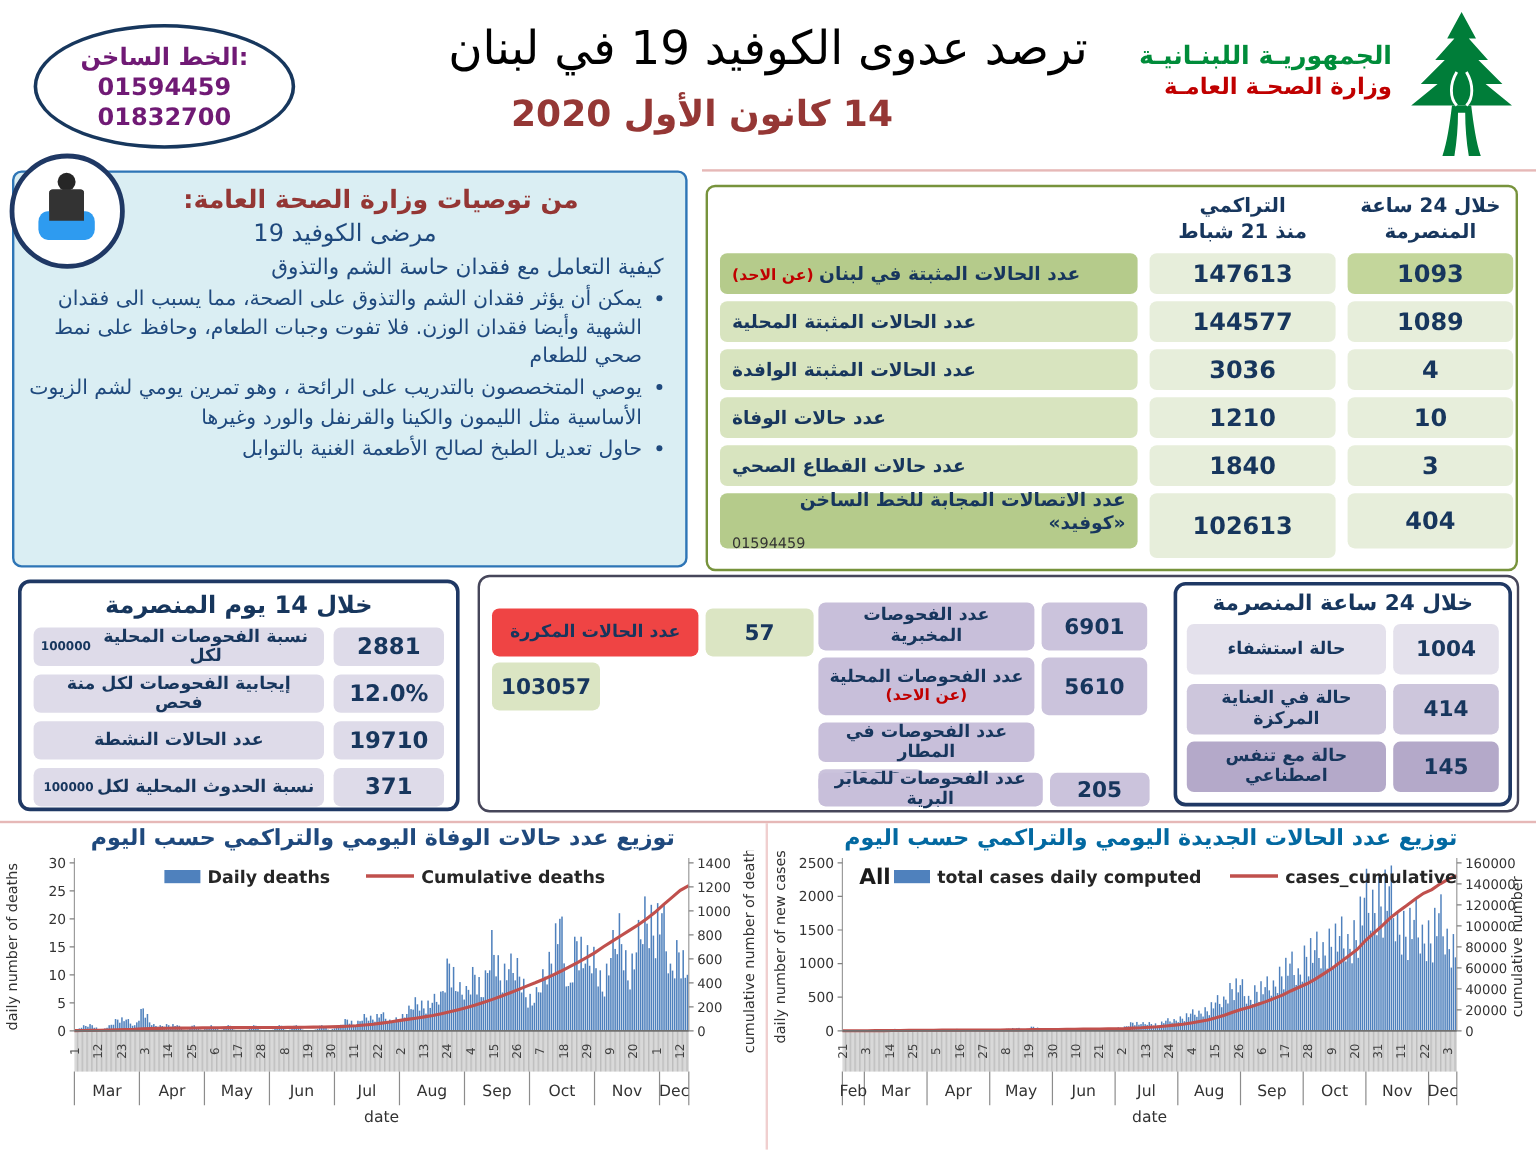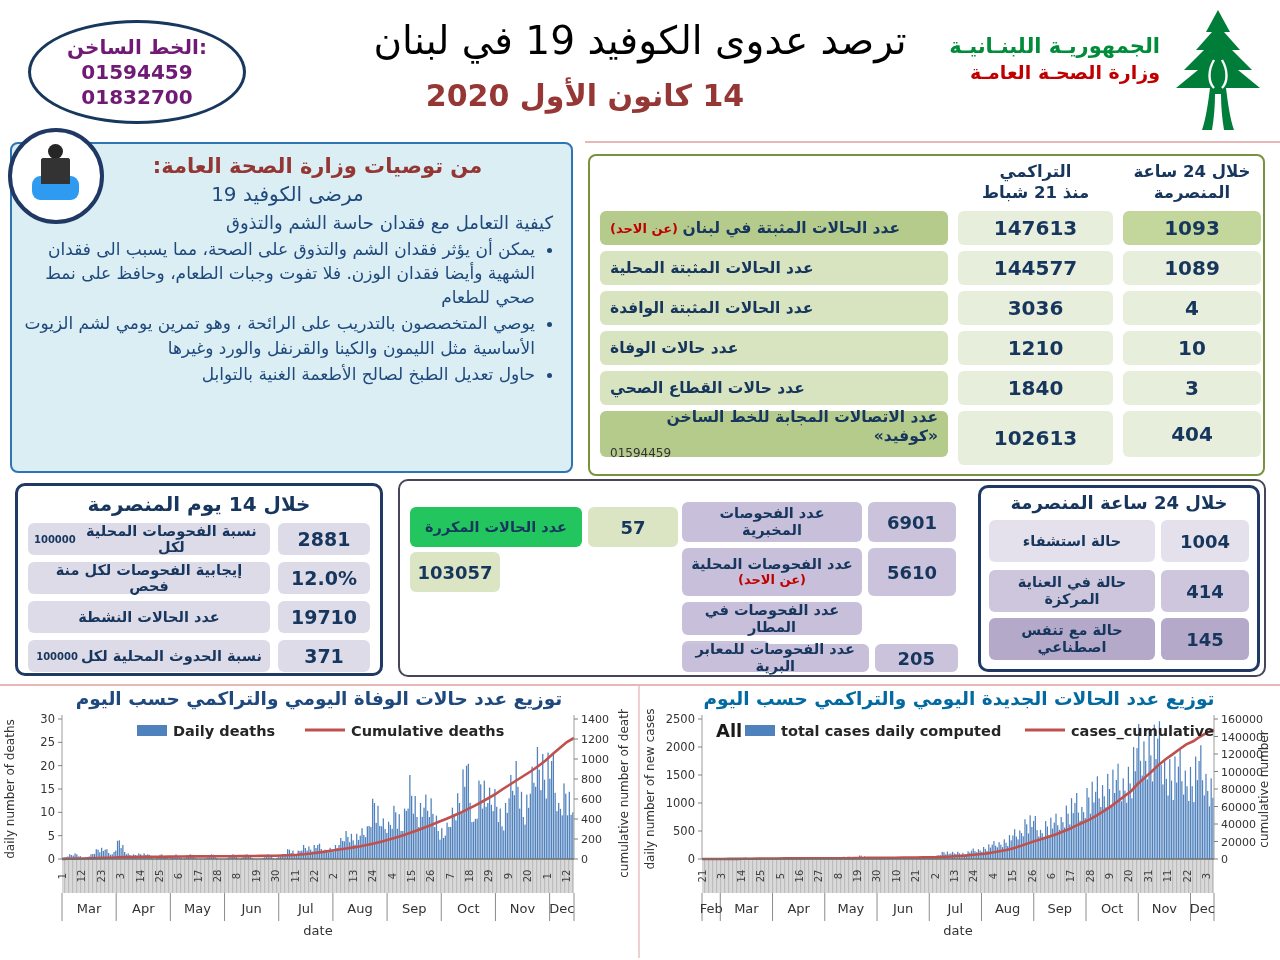--- a/index.html
+++ b/index.html
@@ -48,21 +48,21 @@
   .fort-title{color:#17365d;font-weight:bold;font-size:20px;text-align:center;direction:rtl;}
   .fort-row{display:flex;gap:8px;margin-top:7px;direction:ltr;}
   .fort-lab{flex:1;background:#dedbe9;border-radius:6px;direction:rtl;color:#17365d;font-weight:bold;font-size:14.5px;
     display:flex;align-items:center;justify-content:center;text-align:center;height:32px;padding:0 6px;}
   .fort-val{width:92px;background:#dedbe9;border-radius:6px;color:#17365d;font-weight:bold;font-size:19px;
     display:flex;align-items:center;justify-content:center;height:32px;}
   .unit-small{font-size:10px;margin-right:3px;}
   
   .mid-panel{left:398px;top:479px;width:868px;height:198px;border:2px solid #46465a;border-radius:10px;box-sizing:border-box;}
   .mid-row{position:absolute;display:flex;gap:6px;direction:ltr;}
-  .mg-lab{background:#22c55e;} .mg-val{background:#dbe5c3;}
+  .mg-lab{background:#ef4444;} .mg-val{background:#dbe5c3;}
   .mp-lab{background:#c8bfda;} .mp-val{background:#cbc3dc;}
   .mid-lab{border-radius:6px;direction:rtl;color:#17365d;font-weight:bold;font-size:14.5px;display:flex;
     flex-direction:column;align-items:center;justify-content:center;text-align:center;line-height:1.15;padding:0 6px;box-sizing:border-box;}
   .mid-val{border-radius:6px;color:#17365d;font-weight:bold;font-size:18px;display:flex;align-items:center;justify-content:center;}
   .hosp-box{position:absolute;left:578px;top:4px;width:282px;height:187px;border:3px solid #1f3864;border-radius:10px;box-sizing:border-box;}
   .hosp-title{color:#17365d;font-weight:bold;font-size:18px;text-align:center;direction:rtl;margin-top:4px;}
   .shade0{background:#e4e1ec;} .shade1{background:#cdc6dc;} .shade2{background:#b4a9c9;}
   
   .charts-zone{left:0;top:684px;width:1280px;height:276px;border-top:2px solid #e6b8b7;}
   .chart-divider{left:638px;top:686px;width:2px;height:272px;background:#f0cfcf;}

